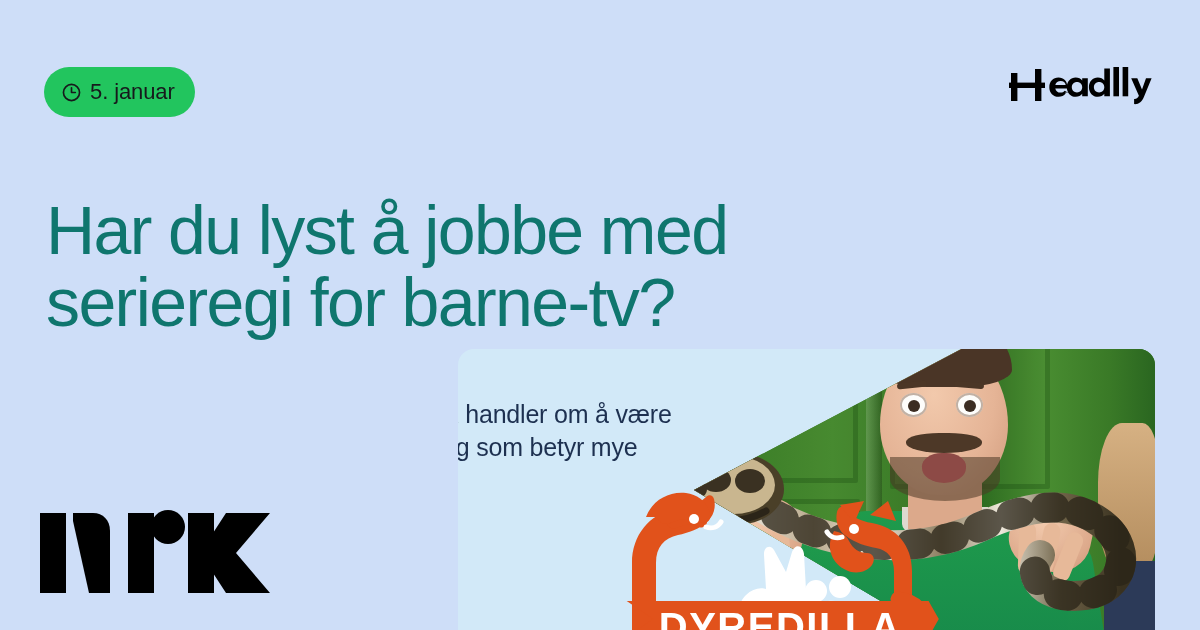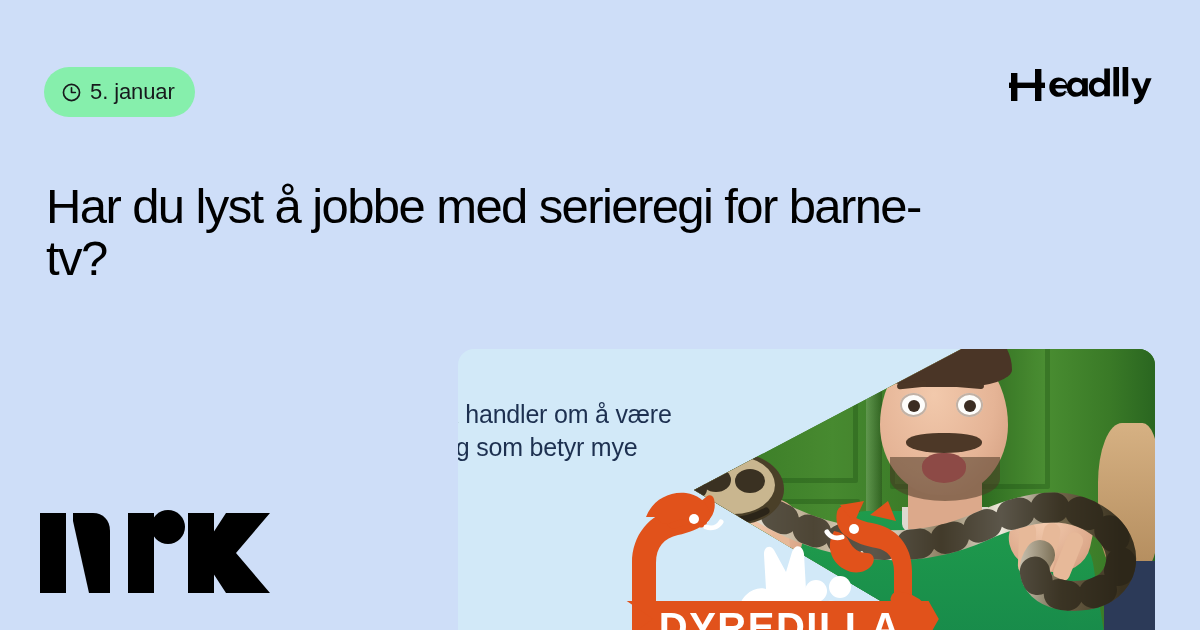--- a/index.html
+++ b/index.html
@@ -20,21 +20,21 @@
     background: #cedef8;
   }
 
   
   .date-pill {
     position: absolute;
     left: 44px;
     top: 67px;
     height: 50px;
     border-radius: 25px;
-    background: #86efac;
+    background: #22c55e;
     display: flex;
     align-items: center;
     gap: 8px;
     padding: 0 20px 0 17px;
     box-sizing: border-box;
   }
   .date-pill .clock-icon {
     width: 21px;
     height: 21px;
     display: block;
@@ -57,24 +57,24 @@
     height: 44px;
   }
   .headly-logo svg { display: block; width: 100%; height: 100%; }
 
   
   .headline {
     position: absolute;
     left: 46px;
     top: 148px;
     width: 880px;
-    font-size: 49px;
+    font-size: 68px;
     line-height: 1.06;
     letter-spacing: -1.6px;
-    color: #000000;
+    color: #0f766e;
     font-weight: 400;
   }
 
   
   .nrk-logo {
     position: absolute;
     left: 40px;
     top: 499px;
     width: 248px;
     height: 94px;

